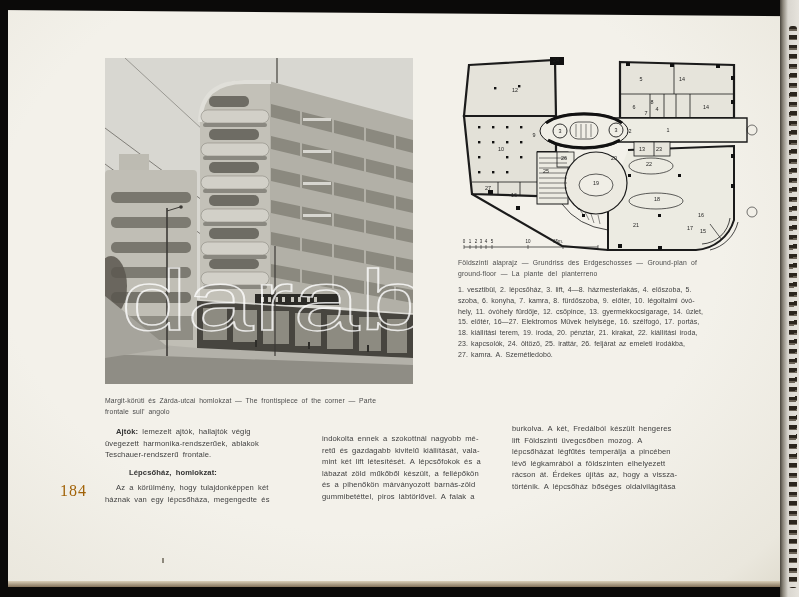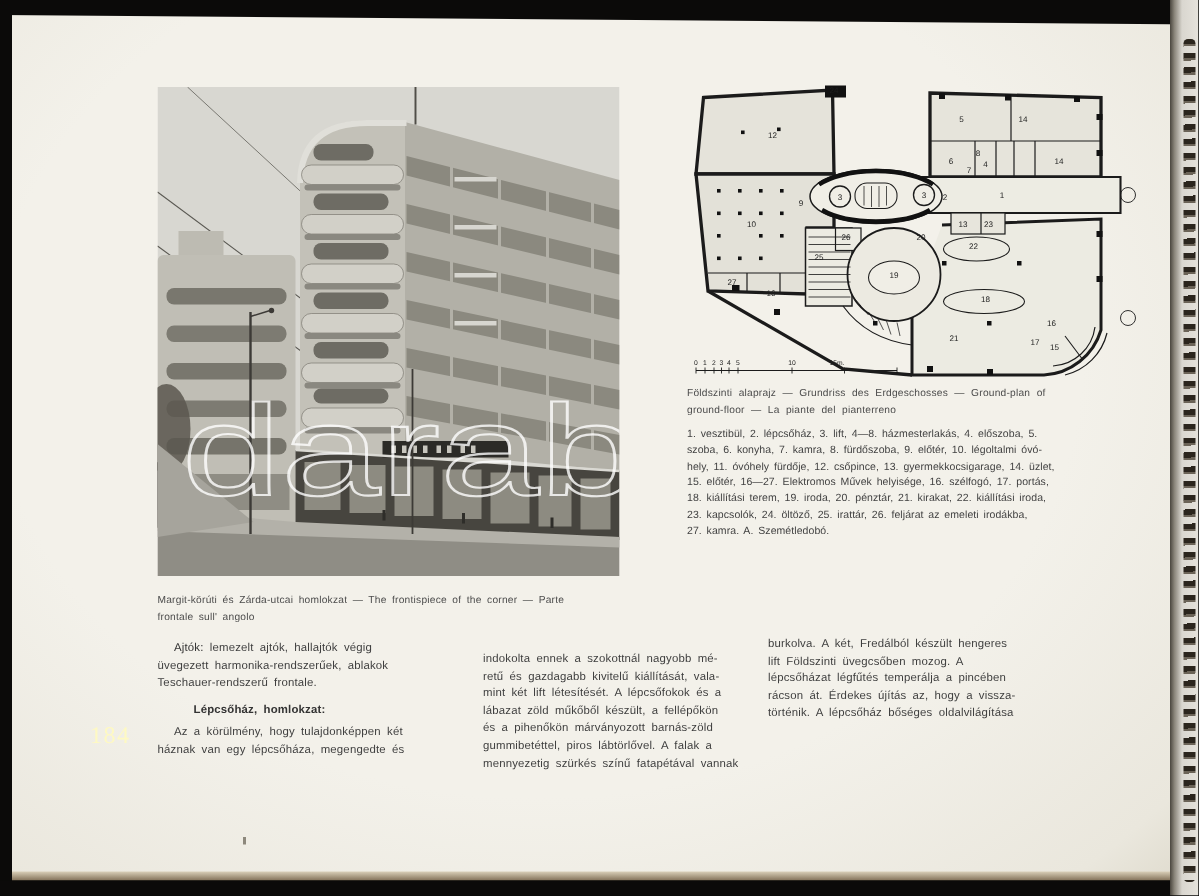--- a/index.html
+++ b/index.html
@@ -31,24 +31,24 @@
   .plan{position:absolute;left:458px;top:54px;width:308px;height:200px;}
   .plan-caption{position:absolute;left:458px;top:258px;width:310px;word-spacing:2.2px;}
   .legend{position:absolute;left:458px;top:285px;width:308px;color:#424242;
           font-size:7px;line-height:10.8px;letter-spacing:.05px;word-spacing:1.2px;}
   
   .bodytext{color:#3e3e3e;font-size:7.6px;line-height:11.6px;letter-spacing:.12px;word-spacing:1.9px;}
   .col1{position:absolute;left:105px;top:426px;width:198px;}
   .col2{position:absolute;left:322px;top:423px;width:190px;margin-top:10px;}
   .col3{position:absolute;left:512px;top:423px;width:192px;}
   .indent{padding-left:11px;}
-  .lead{font-weight:normal;color:#333;}
+  .lead{font-weight:bold;color:#333;}
   .subhead{font-weight:bold;color:#333;margin-top:6px;margin-bottom:4px;margin-left:24px;}
   .page-number{position:absolute;left:60px;top:482px;font-family:"Liberation Serif",serif;
-          font-size:16px;color:#fef9c3;letter-spacing:1px;}
+          font-size:16px;color:#a16207;letter-spacing:1px;}
   .stray-mark{position:absolute;left:162px;top:558px;width:1.5px;height:5px;background:#8d887c;}
   .plan text{font-family:"Liberation Sans",sans-serif;fill:#1e1e1e;}
 </style>
 </head>
 <body>
 
 <div class="stage">
 
   <div class="paper"></div>
 
@@ -389,26 +389,26 @@
         <div>háznak van egy lépcsőháza, megengedte és</div>
       </div>
   </div>
   <div class="col2 bodytext">
       <div>indokolta ennek a szokottnál nagyobb mé-</div>
       <div>retű és gazdagabb kivitelű kiállítását, vala-</div>
       <div>mint két lift létesítését. A lépcsőfokok és a</div>
       <div>lábazat zöld műkőből készült, a fellépőkön</div>
       <div>és a pihenőkön márványozott barnás-zöld</div>
       <div>gummibetéttel, piros lábtörlővel. A falak a</div>
-      <div>mennyezetig szürkés színű fatapétával vannak</div>
     </div>
   <div class="col3 bodytext">
       <div>burkolva. A két, Fredálból készült hengeres</div>
       <div>lift Földszinti üvegcsőben mozog. A</div>
       <div>lépcsőházat légfűtés temperálja a pincében</div>
+      <div>lévő légkamrából a földszinten elhelyezett</div>
       <div>rácson át. Érdekes újítás az, hogy a vissza-</div>
       <div>történik. A lépcsőház bőséges oldalvilágítása</div>
     </div>
 
   <div class="page-number">184</div>
   <div class="stray-mark"></div>
 
   <div class="paper-edge-bottom"></div>
   <div class="bar-top"></div>
   <div class="bar-left"></div>

